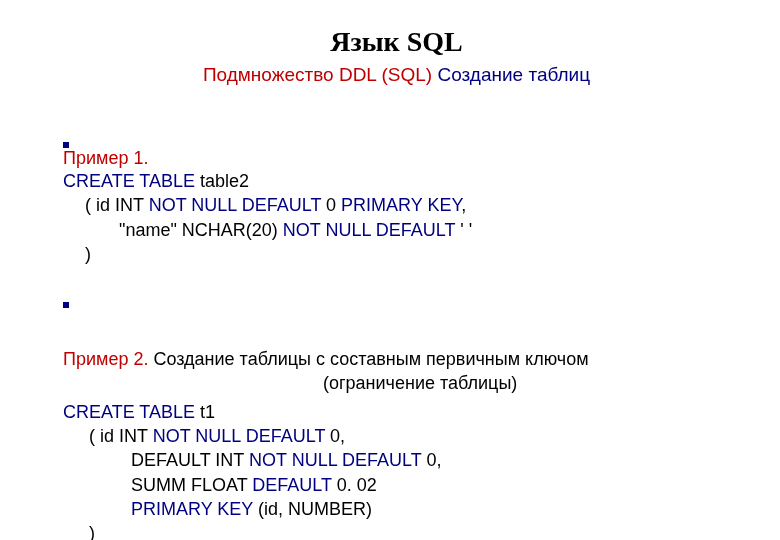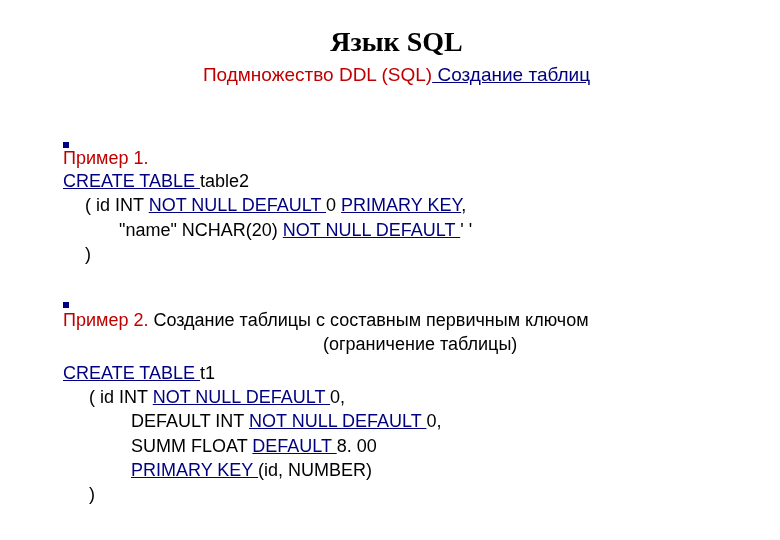--- a/index.html
+++ b/index.html
@@ -22,21 +22,21 @@
     font-weight: bold;
     margin-top: 6px;
     margin-bottom: 6px;
   }
   .subtitle {
     text-align: center;
     font-size: 19px;
     margin-bottom: 48px;
   }
   .red { color: #c00000; }
-  .navy { color: #000080; text-decoration: underline; }
+  .navy { color: #000080; }
   .bullet-row {
     display: flex;
     align-items: flex-start;
     margin-bottom: 28px;
     flex-direction: column;
   }
   .bullet {
     width: 6px;
     height: 6px;
     background: #000080;
@@ -96,40 +96,40 @@
       </div>
       <div class="indent2">
         <span>"name" NCHAR(20) </span><span class="navy">NOT NULL DEFAULT </span><span>' '</span>
       </div>
       <div class="indent3">
         <span>)</span>
       </div>
     </div>
   </div>
 
-  <div class="bullet-row" style="margin-bottom:4px;">
+  <div class="bullet-row" style="margin-bottom:4px;gap:39px;">
     <div class="bullet"></div>
     <div class="body2">
       <span class="red">Пример 2.</span><span> Создание таблицы с составным первичным ключом</span>
       <div class="sub-note">(ограничение таблицы)</div>
     </div>
   </div>
 
   <div class="code-block">
     <div>
       <span class="navy">CREATE TABLE </span><span> t1</span>
     </div>
     <div class="cb-indent1">
       <span>(     id INT </span><span class="navy">NOT NULL DEFAULT </span><span>0,</span>
     </div>
     <div class="cb-indent2">
       <span>DEFAULT INT </span><span class="navy">NOT NULL DEFAULT </span><span>0,</span>
     </div>
     <div class="cb-indent2">
-      <span>SUMM FLOAT </span><span class="navy">DEFAULT </span><span>8. 00</span>
+      <span>SUMM FLOAT </span><span class="navy">DEFAULT </span><span>0. 02</span>
     </div>
     <div class="cb-indent2">
       <span class="navy">PRIMARY KEY </span><span>(id, NUMBER)</span>
     </div>
     <div class="cb-indent3">
       <span>)</span>
     </div>
   </div>
 
 </div>

